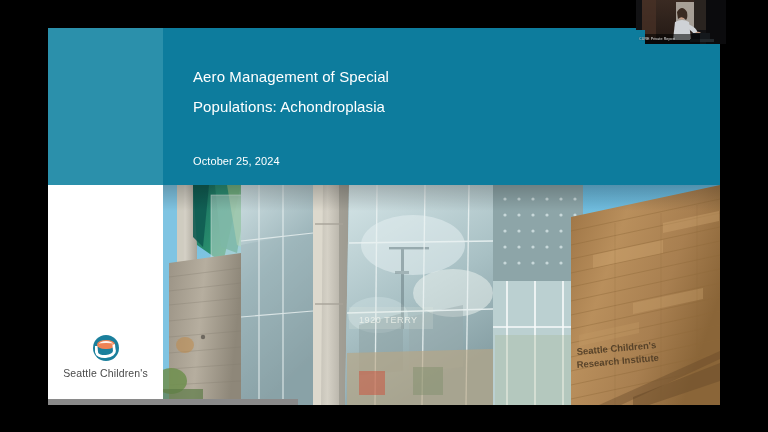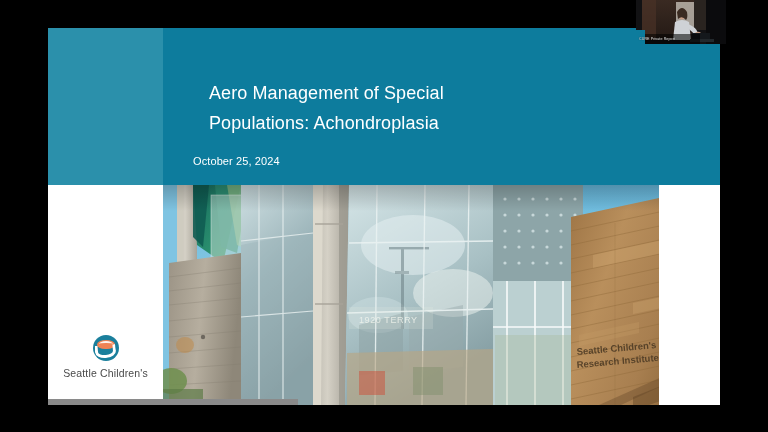--- a/index.html
+++ b/index.html
@@ -49,25 +49,25 @@
   }
 
   #title-block {
     position: absolute;
     left: 145px;
     top: 34px;
     width: 500px;
   }
   #slide-title {
     color: #ffffff;
-    font-size: 18px;
+    font-size: 15px;
     line-height: 30px;
     font-weight: 400;
     letter-spacing: 0.1px;
-    margin: 16px;
+    margin: 0;
     white-space: pre-line;
   }
   #slide-date {
     color: #ffffff;
     font-size: 11px;
     line-height: 20px;
     font-weight: 400;
     margin: 0;
     position: absolute;
     left: 145px;
@@ -149,21 +149,21 @@
     color: #4a4a4a;
     letter-spacing: 0.15px;
     font-weight: 400;
   }
 
   
   #photo {
     position: absolute;
     left: 115px;
     top: 0;
-    width: 496px;
+    width: 557px;
     height: 220px;
     overflow: hidden;
     background: #9aa8a0;
   }
   #photo svg { display: block; }
 
   
   #bottom-strip {
     position: absolute;
     left: 0;

